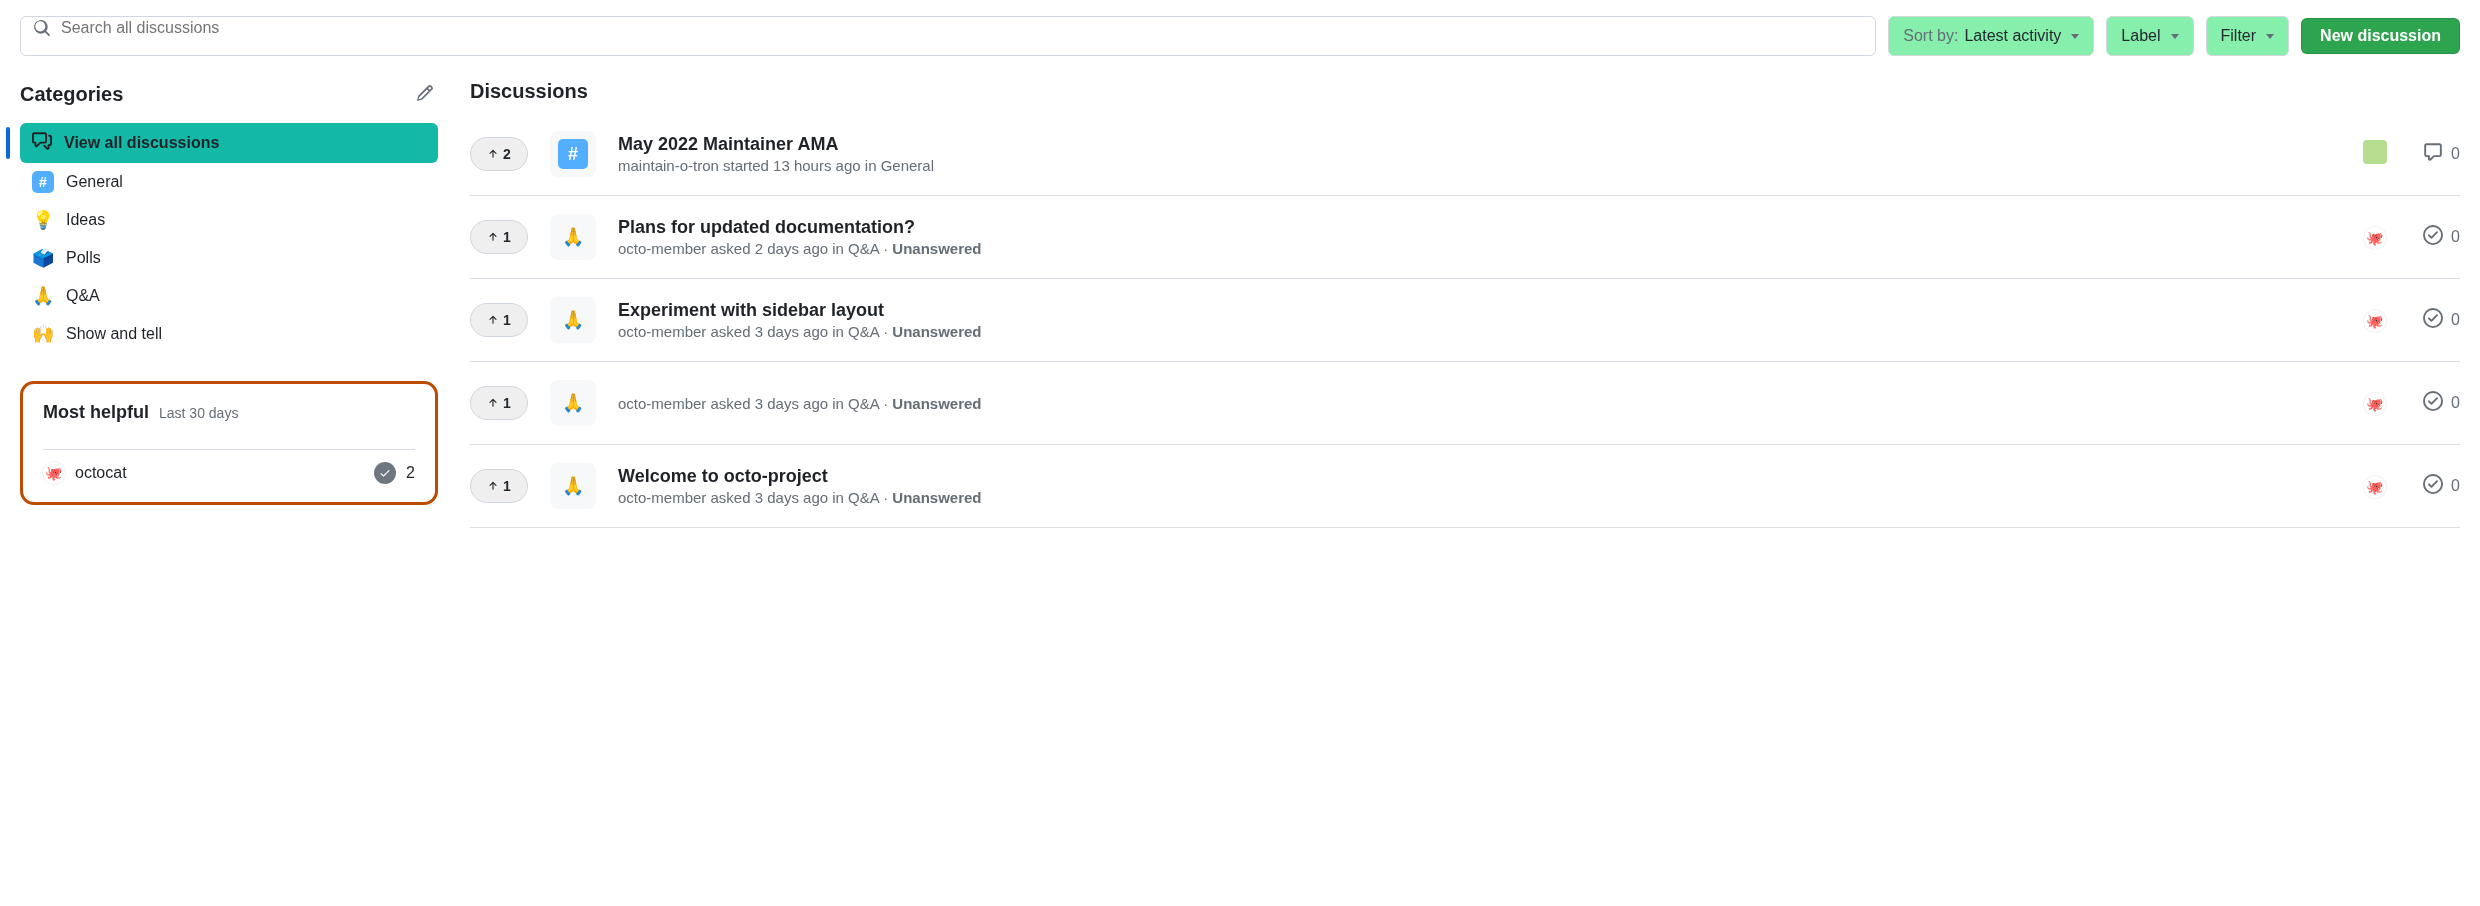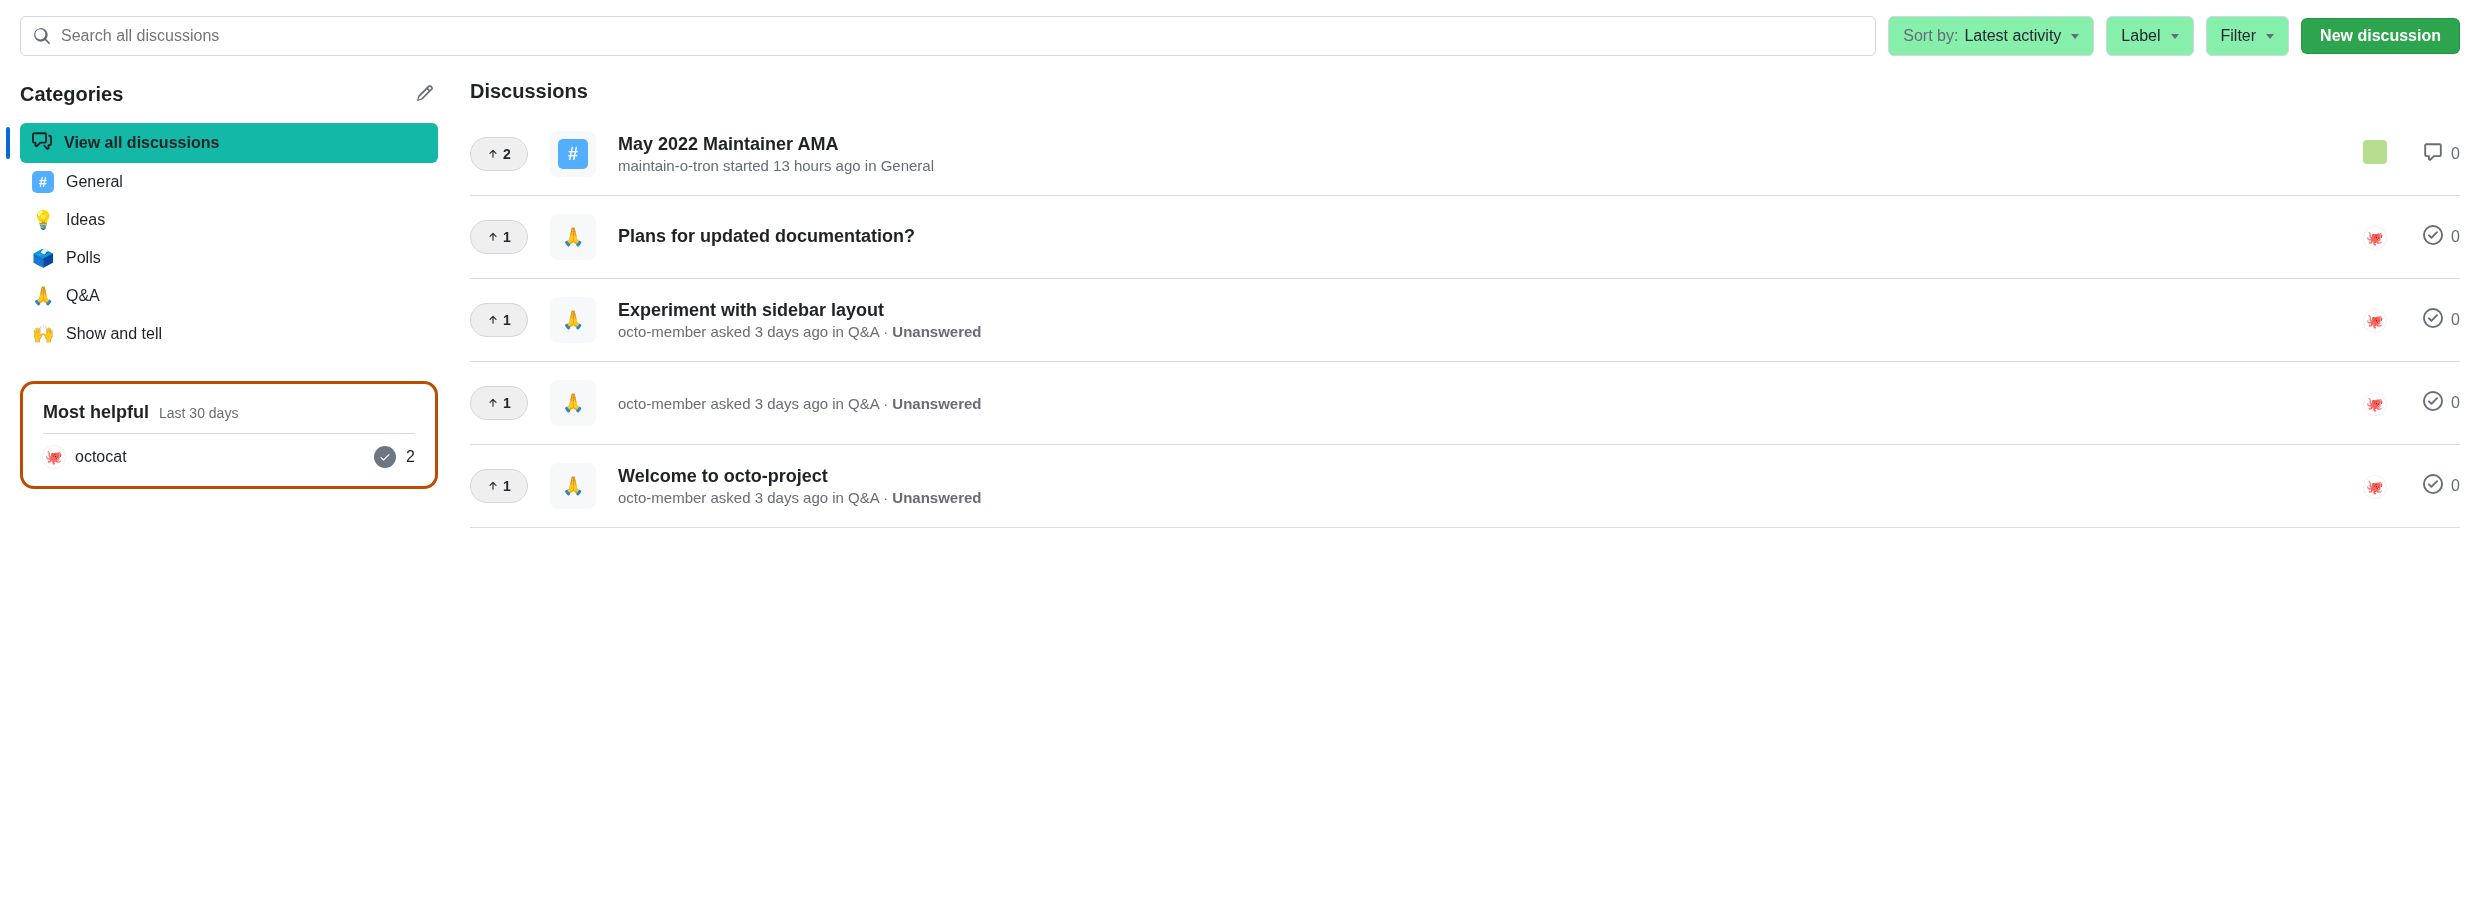--- a/index.html
+++ b/index.html
@@ -7,24 +7,24 @@
       font-family: -apple-system, BlinkMacSystemFont, "Segoe UI", Helvetica, Arial, sans-serif;
       font-size: 14px;
       color: #1f2328;
       padding: 16px 20px;
       background: #fff;
     }
     .top-bar { display: flex; gap: 12px; align-items: center; margin-bottom: 24px; }
     .search-wrap {
       flex: 1;
       display: flex;
-      align-items: center;
+      align-items: flex-start;
       border: 1px solid #d0d7de;
       border-radius: 6px;
-      padding: 12px 12px;
+      padding: 2px 12px;
       height: 40px;
     }
     .search-wrap svg { color: #656d76; margin-right: 10px; }
     .search-input {
       border: none; outline: none; flex: 1; font-size: 16px;
       color: #656d76; background: transparent;
     }
     .ctrl-btn {
       display: inline-flex; align-items: center; gap: 6px;
       padding: 0 14px; height: 40px;
@@ -62,21 +62,21 @@
     .emoji { width: 22px; text-align: center; font-size: 18px; display:inline-block; }
     .hash-badge {
       width:22px; height:22px; background:#54aeff; color:#fff;
       border-radius:5px; display:inline-flex; align-items:center; justify-content:center;
       font-weight:700; font-size:14px;
     }
     .helpful-card {
       margin-top: 28px;
       border: 3px solid #bc4c00; border-radius: 14px; padding: 18px 20px;
     }
-    .helpful-head { display:flex; align-items:baseline; gap:10px; border-bottom:1px solid #d8dee4; padding-bottom:10px; margin-bottom:12px; }
+    .helpful-head { display:flex; align-items:baseline; gap:10px; border-bottom:1px solid #d8dee4; padding-bottom:26px; margin-bottom:12px; }
     .helpful-head h3 { font-size:18px; font-weight:600; }
     .helpful-head span { color:#656d76; font-size:14px; }
     .helpful-row { display:flex; align-items:center; gap:10px; font-size:16px;}
     .avatar {
       width:22px; height:22px; border-radius:50%; background:#fff;
       display:inline-flex; align-items:center; justify-content:center; font-size:14px;
       box-shadow:0 0 0 1px rgba(0,0,0,0.05);
     }
     .check-badge {
       width:22px; height:22px; border-radius:50%; background:#6e7781;
@@ -224,20 +224,21 @@
             <svg width="12" height="12" viewBox="0 0 16 16" fill="currentColor">
               <path d="M3.47 7.78a.75.75 0 0 1 0-1.06l4-4a.75.75 0 0 1 1.06 0l4 4a.75.75 0 0 1-1.06 1.06L8.75 5.06v7.19a.75.75 0 0 1-1.5 0V5.06L4.53 7.78a.75.75 0 0 1-1.06 0Z"></path>
             </svg>
             <span>1</span>
           </button>
           <div class="disc-icon">
             <span class="emoji">🙏</span>
           </div>
           <div class="disc-body">
             <div class="disc-title">Plans for updated documentation?</div>
+            <div class="disc-meta">octo-member asked 2 days ago in Q&amp;A · <span class="strong">Unanswered</span></div>
           </div>
           <div class="avatar-col"><span class="avatar">🐙</span></div>
           <div class="status-col">
             <span><svg width="20" height="20" viewBox="0 0 16 16" fill="currentColor">
                 <path d="M0 8a8 8 0 1 1 16 0A8 8 0 0 1 0 8Zm1.5 0a6.5 6.5 0 1 0 13 0 6.5 6.5 0 0 0-13 0Zm10.28-1.72-4.5 4.5a.75.75 0 0 1-1.06 0l-2-2a.75.75 0 0 1 1.06-1.06l1.47 1.47 3.97-3.97a.75.75 0 1 1 1.06 1.06Z"></path>
               </svg></span>
             <span>0</span>
           </div>
         </li>
         <li class="disc-row">

